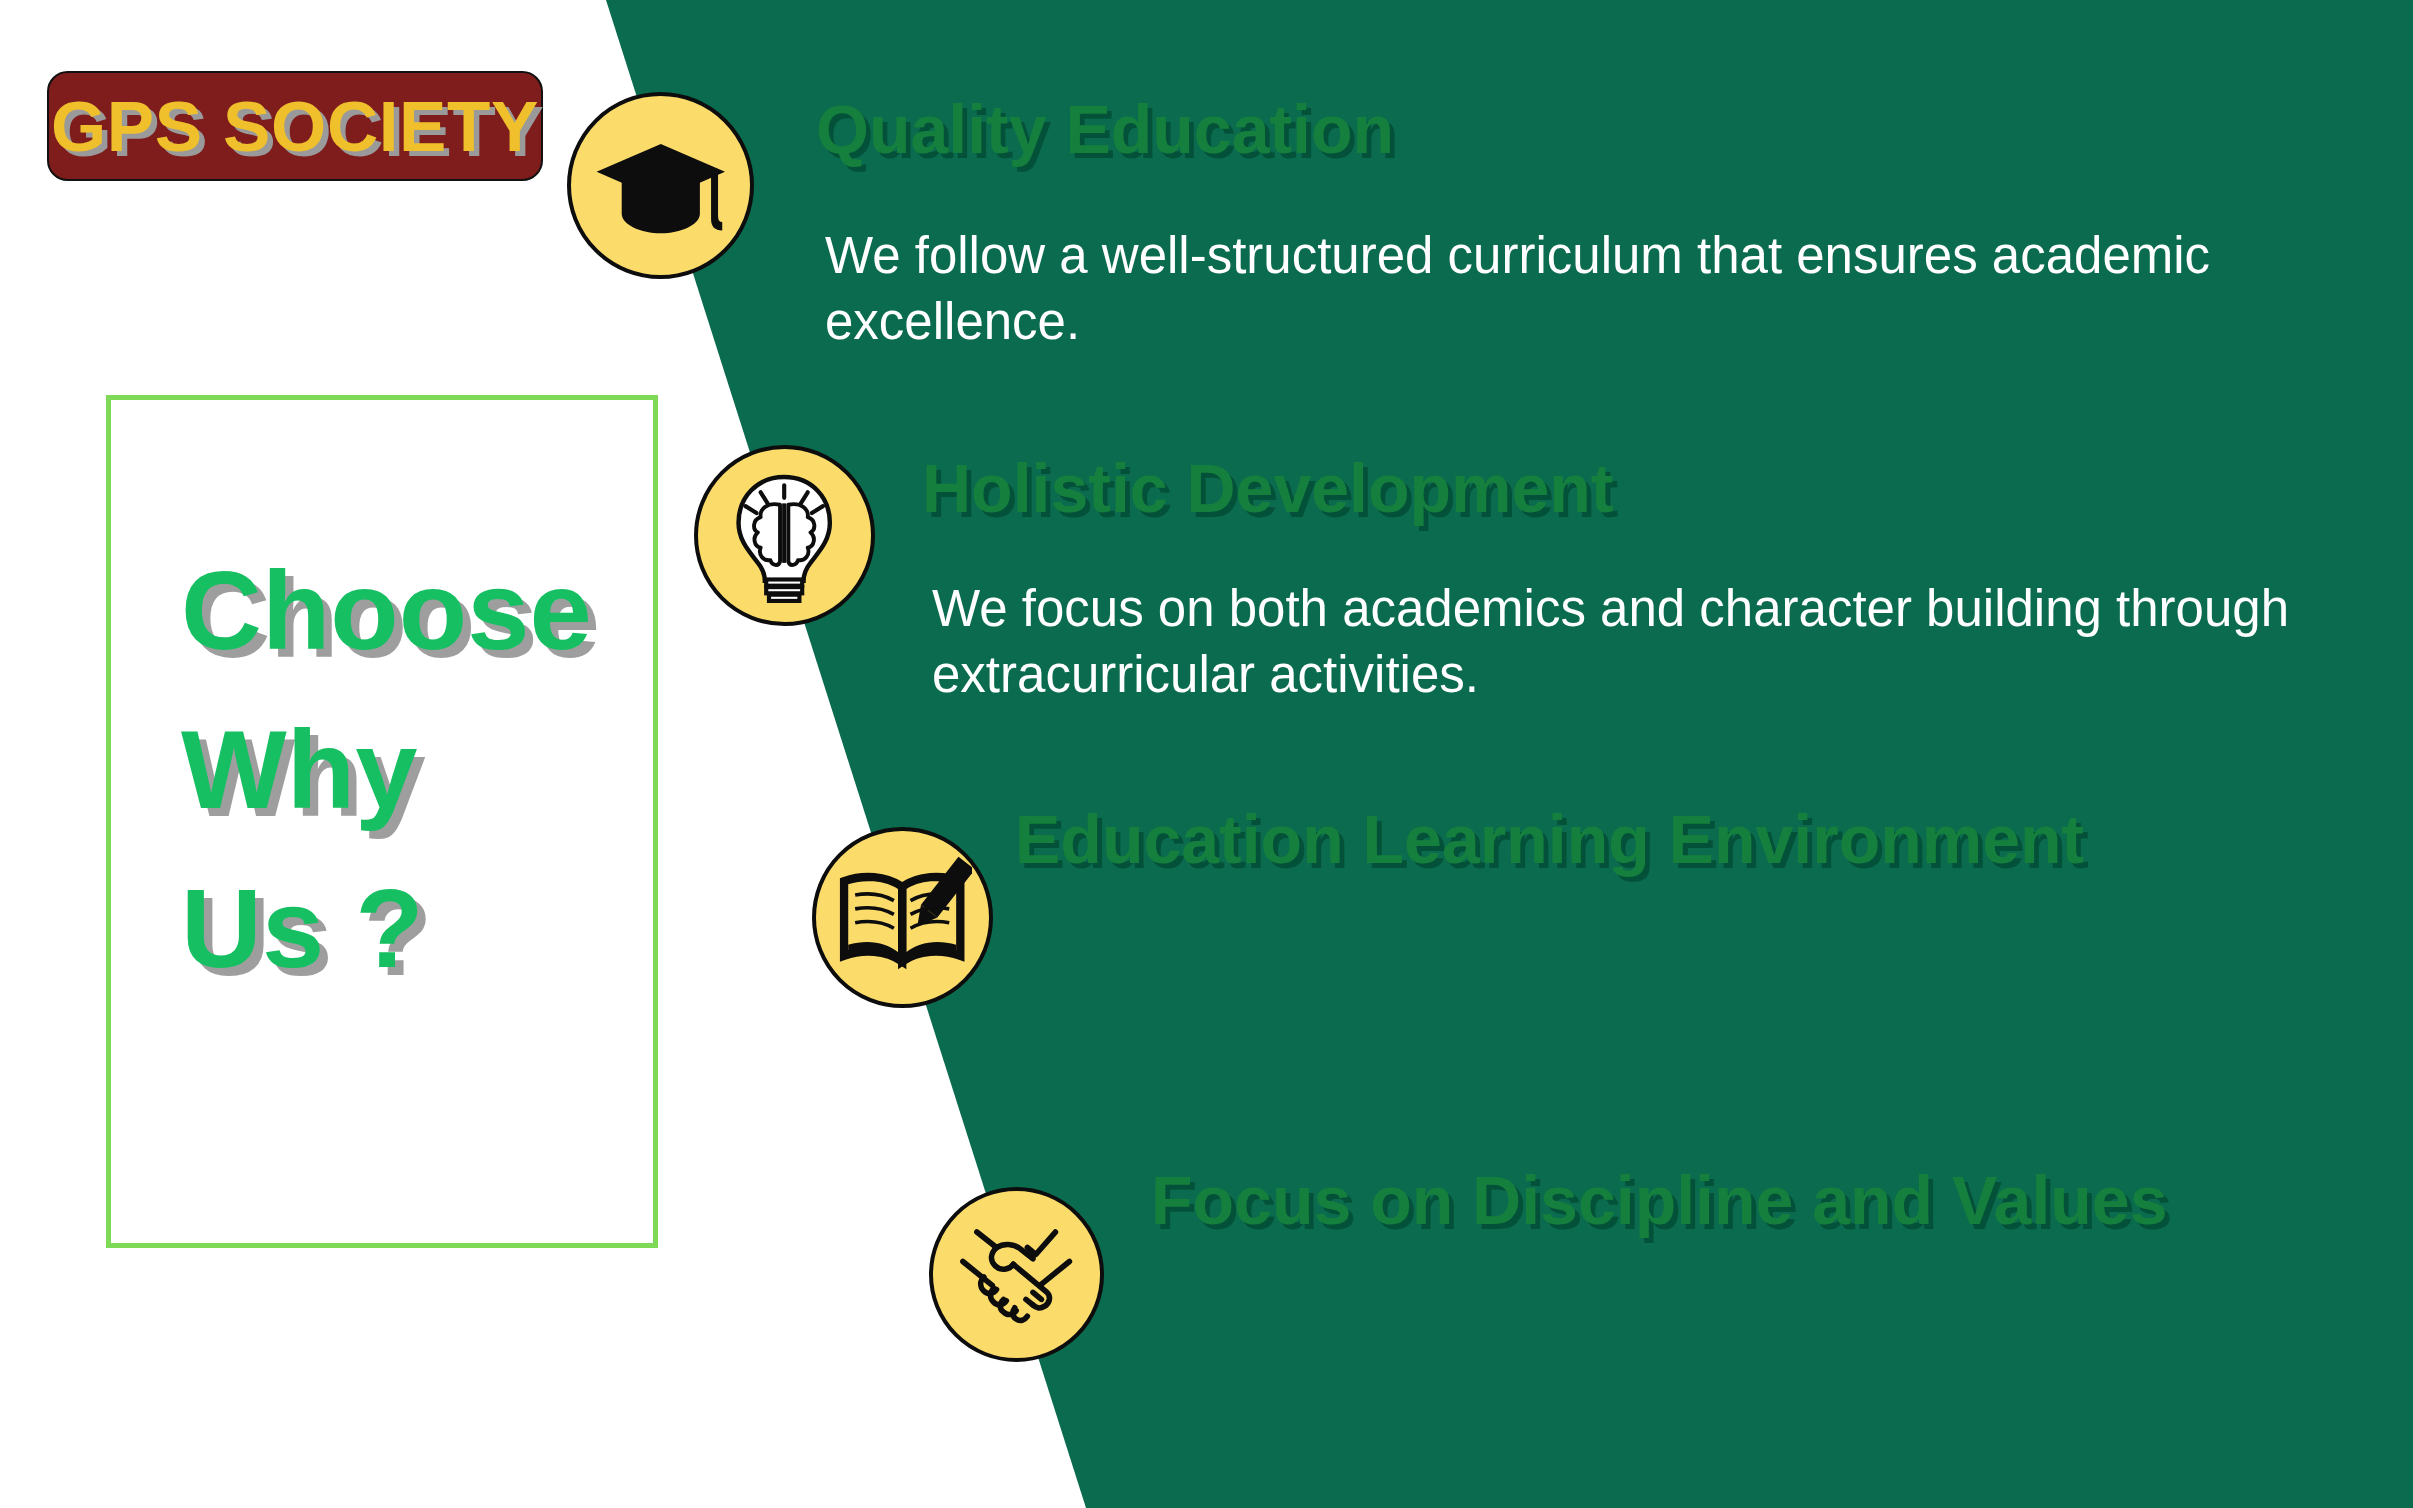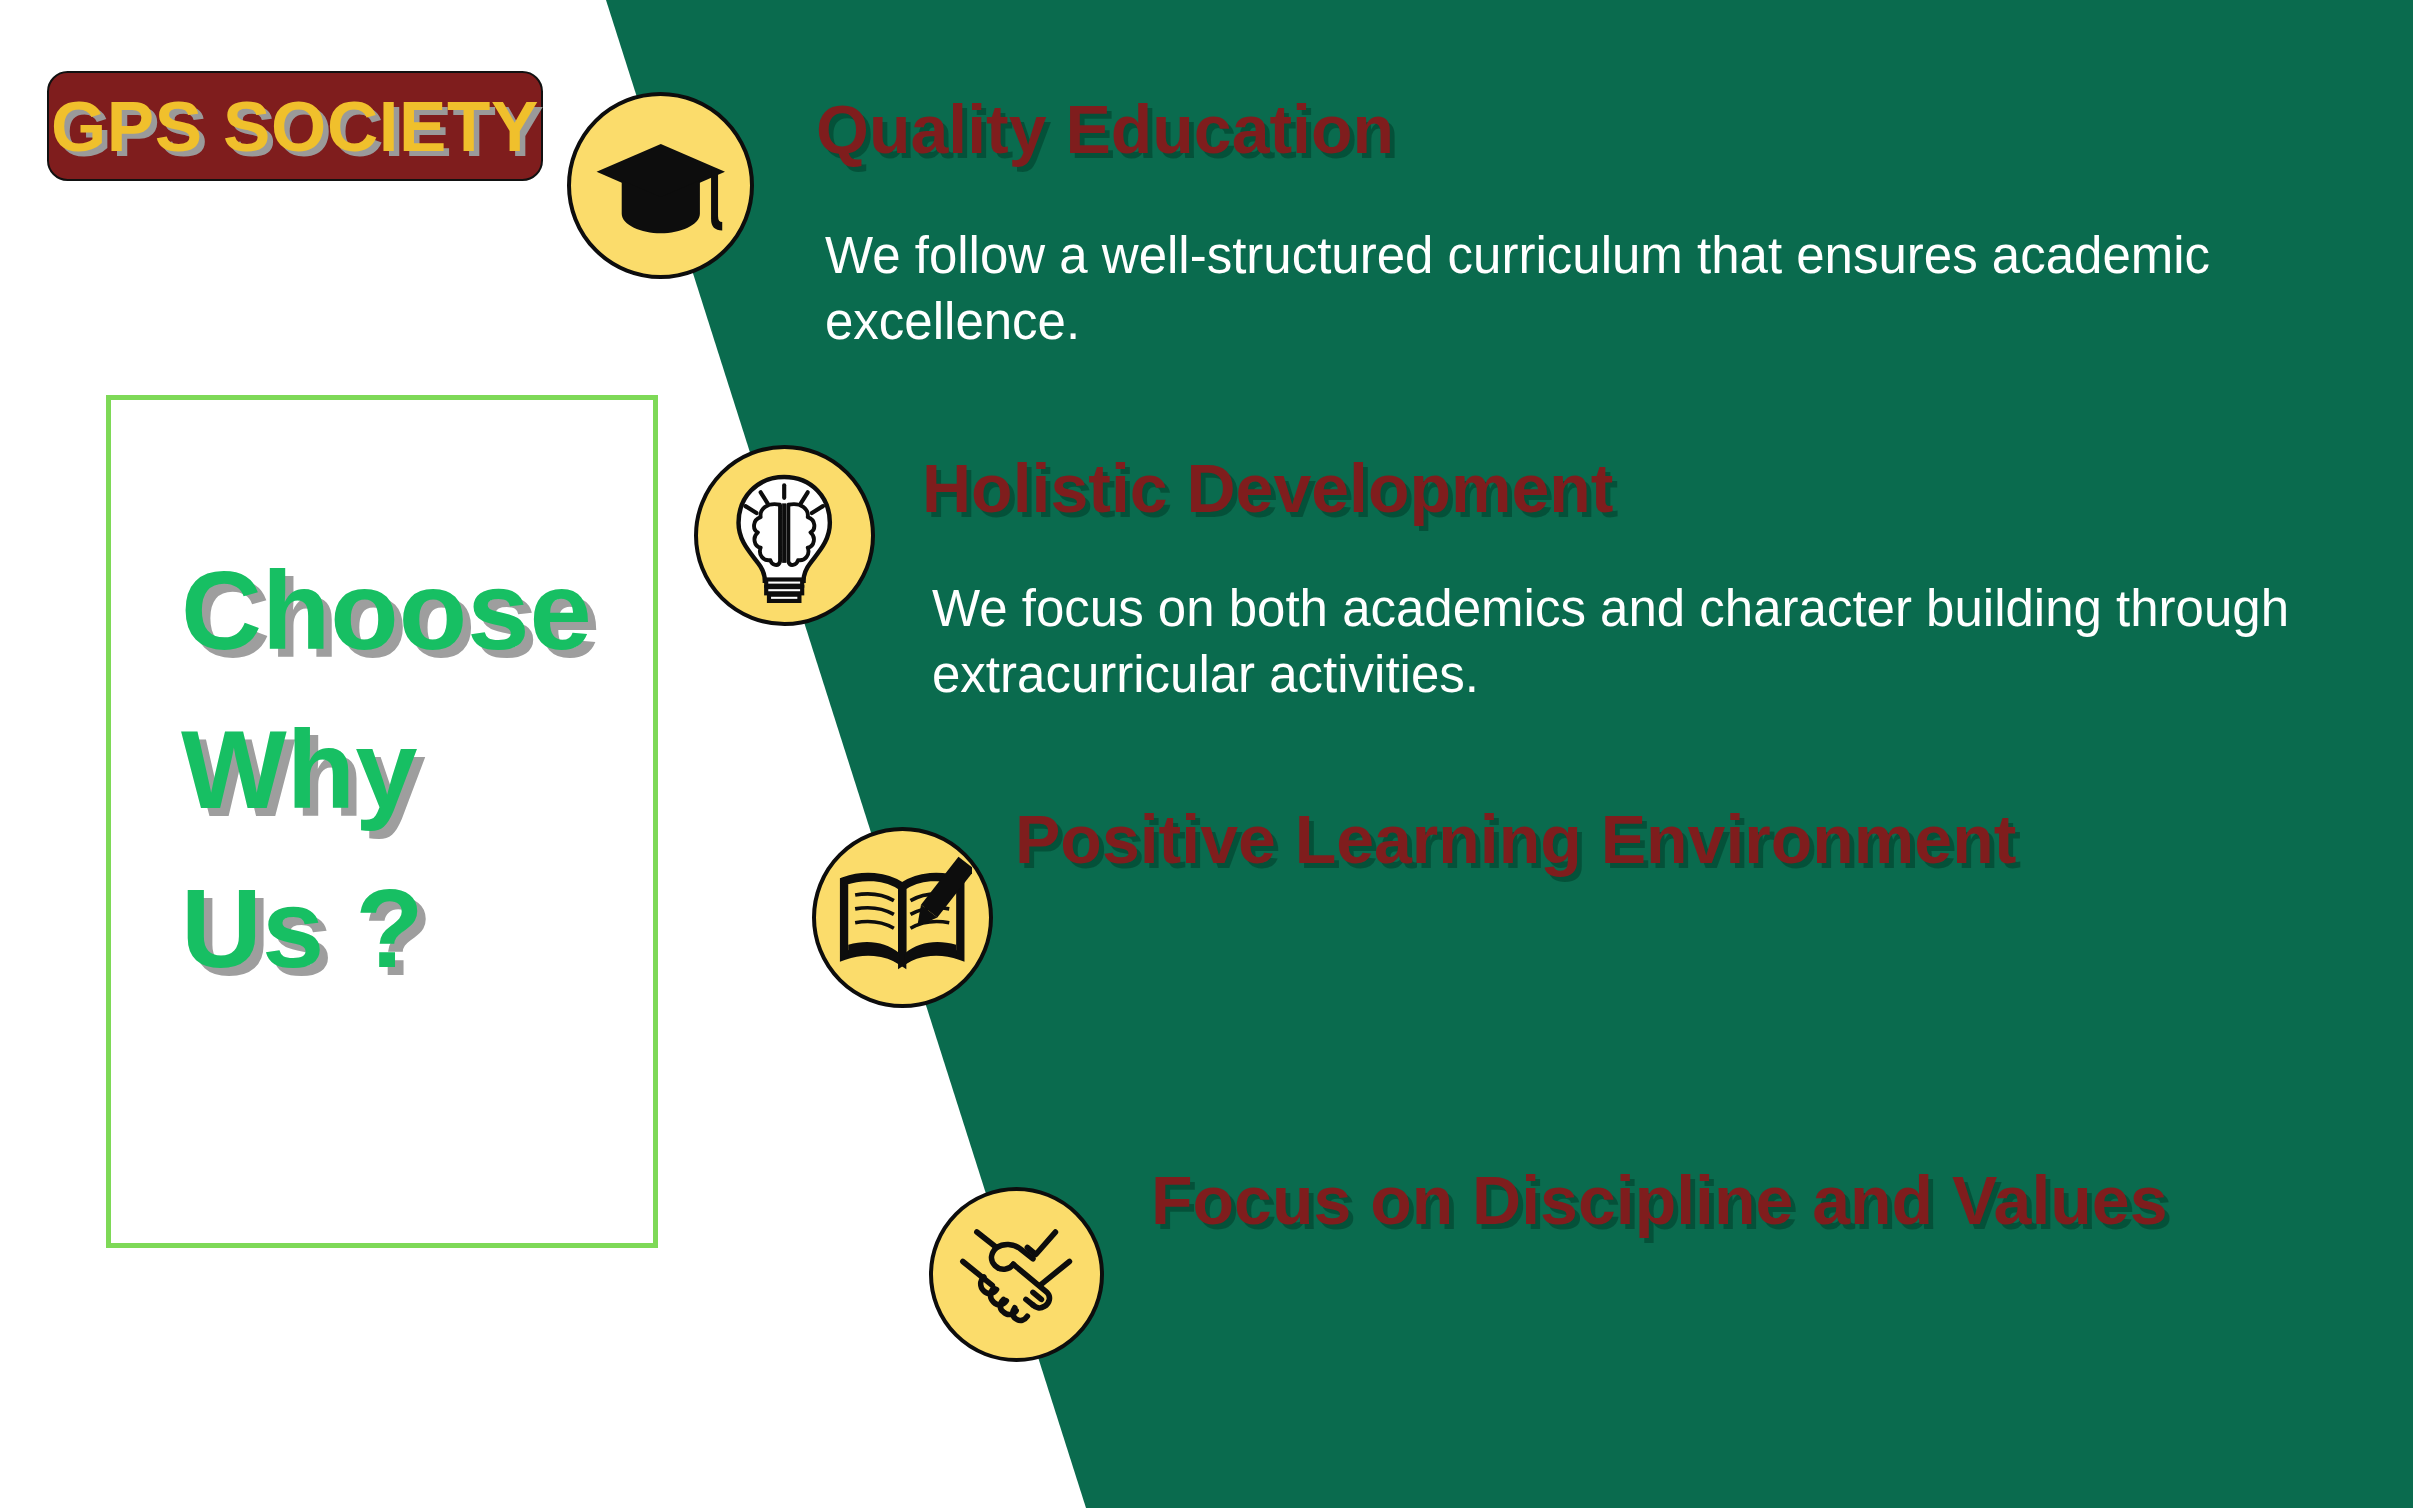--- a/index.html
+++ b/index.html
@@ -51,21 +51,21 @@
     position:absolute;border-radius:50%;
     background:#FBDC6B;border:4.2px solid #0d0d0d;
     box-sizing:border-box;
     display:flex;align-items:center;justify-content:center;
     z-index:7;
   }
   .icon-circle svg{display:block;}
 
   .f-title{
     position:absolute;
-    color:#7f1d1d;font-weight:700;font-size:68px;line-height:1.05;
+    color:#15803d;font-weight:700;font-size:68px;line-height:1.05;
     white-space:nowrap;
     text-shadow:4.8px 4.8px 0 rgba(0,60,40,.55);
     font-family:"Liberation Sans", sans-serif;
     z-index:6;
   }
   .f-body{
     position:absolute;
     color:#ffffff;font-weight:400;font-size:51px;line-height:1.30;
     font-family:"Liberation Sans", sans-serif;
     z-index:6;
@@ -154,21 +154,21 @@
         <path d="M84,54 C73,52 63,54 56,58"></path>
       </g>
       <path d="M11,70 C25,66 38,68 48,76 L48,84 C38,77 25,75 11,79 Z" fill="#0d0d0d"></path>
       <path d="M89,70 C75,66 62,68 52,76 L52,84 C62,77 75,75 89,79 Z" fill="#0d0d0d"></path>
       <g transform="rotate(38 72 40)">
         <rect x="66" y="2" width="15" height="44" fill="#0d0d0d"></rect>
         <polygon points="66,46 81,46 73.5,60" fill="#0d0d0d"></polygon>
       </g>
     </svg>
   </div>
-  <div class="f-title" id="title-3">Positive Learning Environment</div>
+  <div class="f-title" id="title-3">Education Learning Environment</div>
 
   <div class="icon-circle" id="icon-4">
     <svg viewBox="0 0 100 100" width="84%" height="84%" aria-hidden="true">
       <g fill="none" stroke="#0d0d0d" stroke-width="4" stroke-linecap="round" stroke-linejoin="round">
         <path d="M22,20 L36,31 C41,28 48,28 53,32 L62,39"></path>
         <path d="M78,20 L64,36 L58,31"></path>
         <path d="M36,31 C32,35 31,40 35,44 C39,48 45,47 48,43"></path>
         <path d="M12,41 L33,58"></path>
         <path d="M88,41 L67,58"></path>
         <path d="M48,43 L72,63 C75,66 74,71 70,73 C67,75 64,74 62,72"></path>

